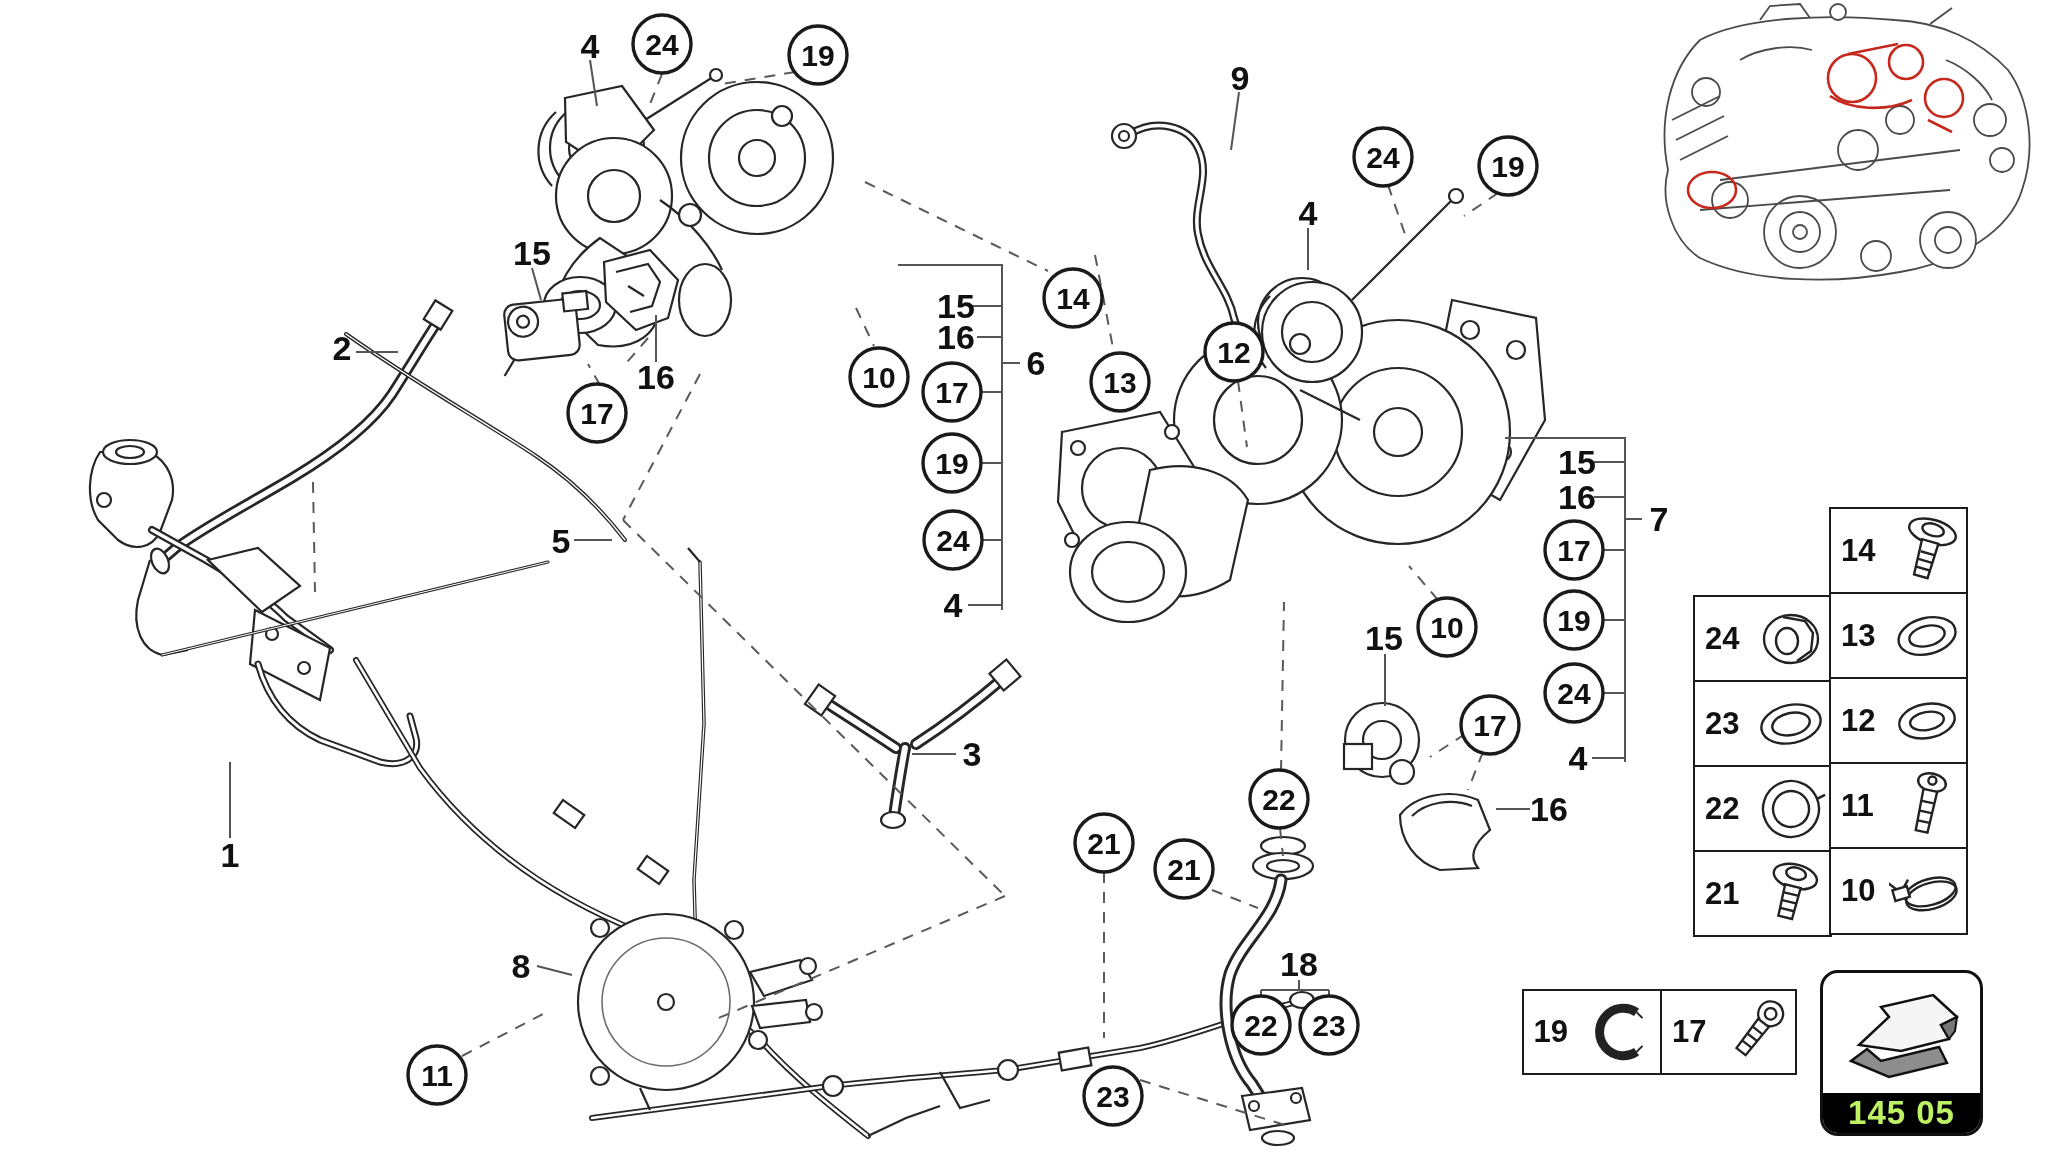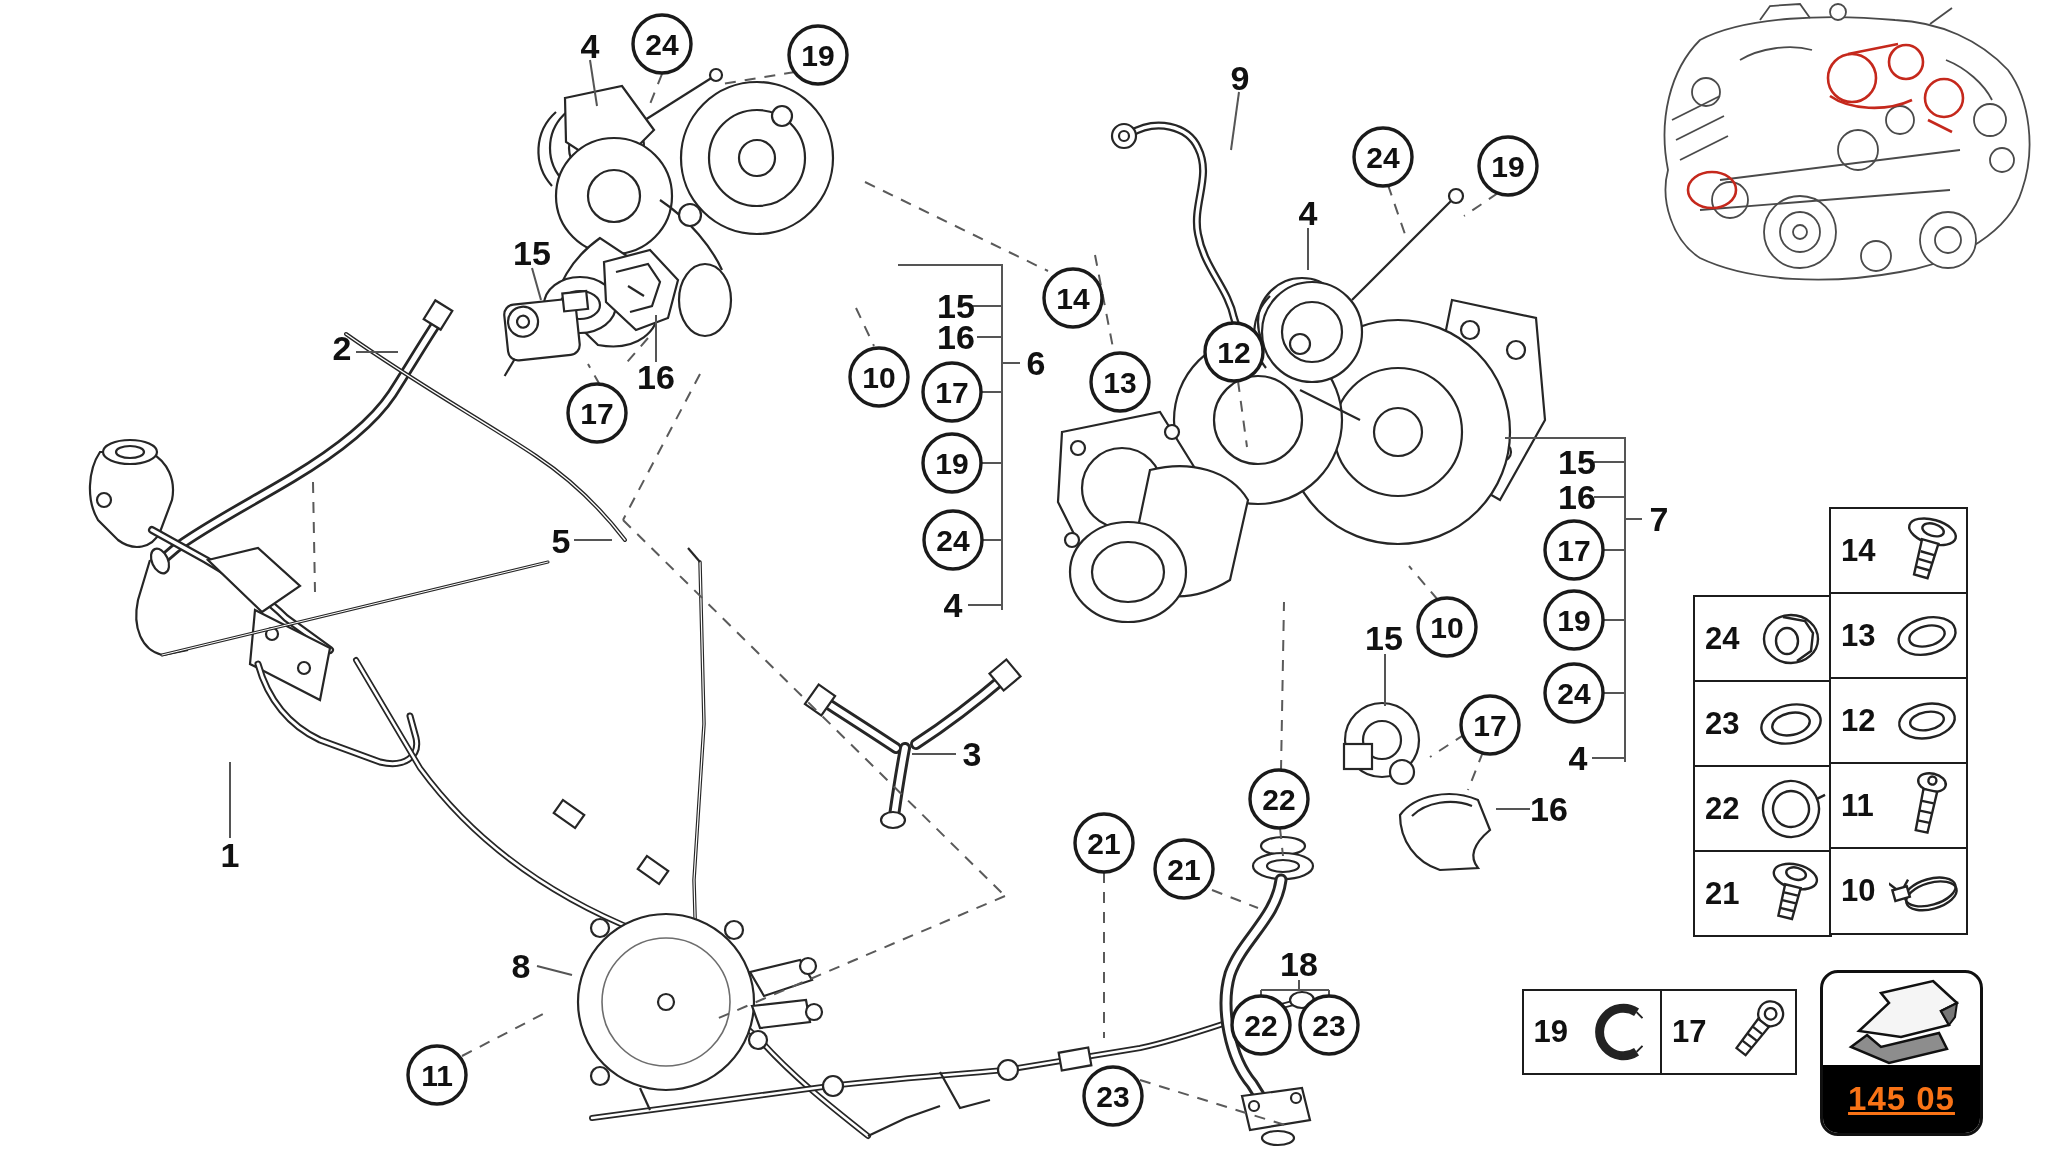--- a/index.html
+++ b/index.html
@@ -24,22 +24,22 @@
   .cell{box-sizing:border-box;border:2.5px solid #1c1c1c;background:#fff;
         display:flex;align-items:center;margin-top:-2.5px;}
   .cell .num{font:bold 31px "Liberation Sans",sans-serif;color:#111;padding-left:10px;width:48px;}
   .cell svg{display:block;}
   #fastener-box{position:absolute;left:1524px;top:989px;display:flex;}
   #fastener-box .cell{height:86px;margin-top:0;margin-left:-2.5px;}
   #page-badge{position:absolute;left:1820px;top:970px;width:157px;height:160px;
       border:3px solid #101010;border-radius:18px;background:#fff;overflow:hidden;
       display:flex;flex-direction:column;}
   #page-badge .art{flex:1;display:flex;align-items:center;justify-content:center;}
-  #page-badge .code{height:68px;background:#000;color:#f97316;display:flex;align-items:center;
-      justify-content:center;font:bold 33px "Liberation Sans",sans-serif;letter-spacing:1px;text-decoration:underline;}
+  #page-badge .code{height:40px;background:#000;color:#bef264;display:flex;align-items:center;
+      justify-content:center;font:bold 33px "Liberation Sans",sans-serif;letter-spacing:1px;}
 </style>
 </head>
 <body>
 
 <div id="stage">
 
 <svg id="diagram-svg" viewBox="0 0 2048 1160">
 
   <g id="parts">
 

